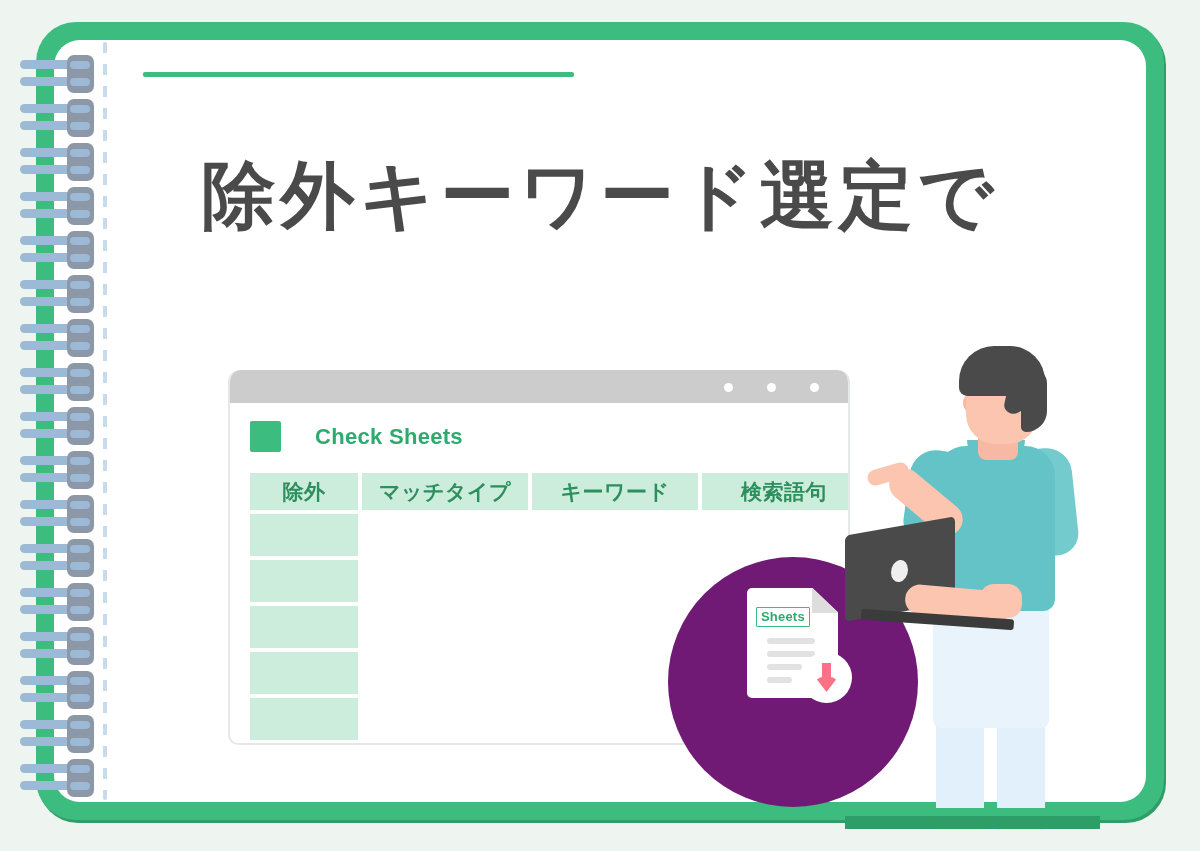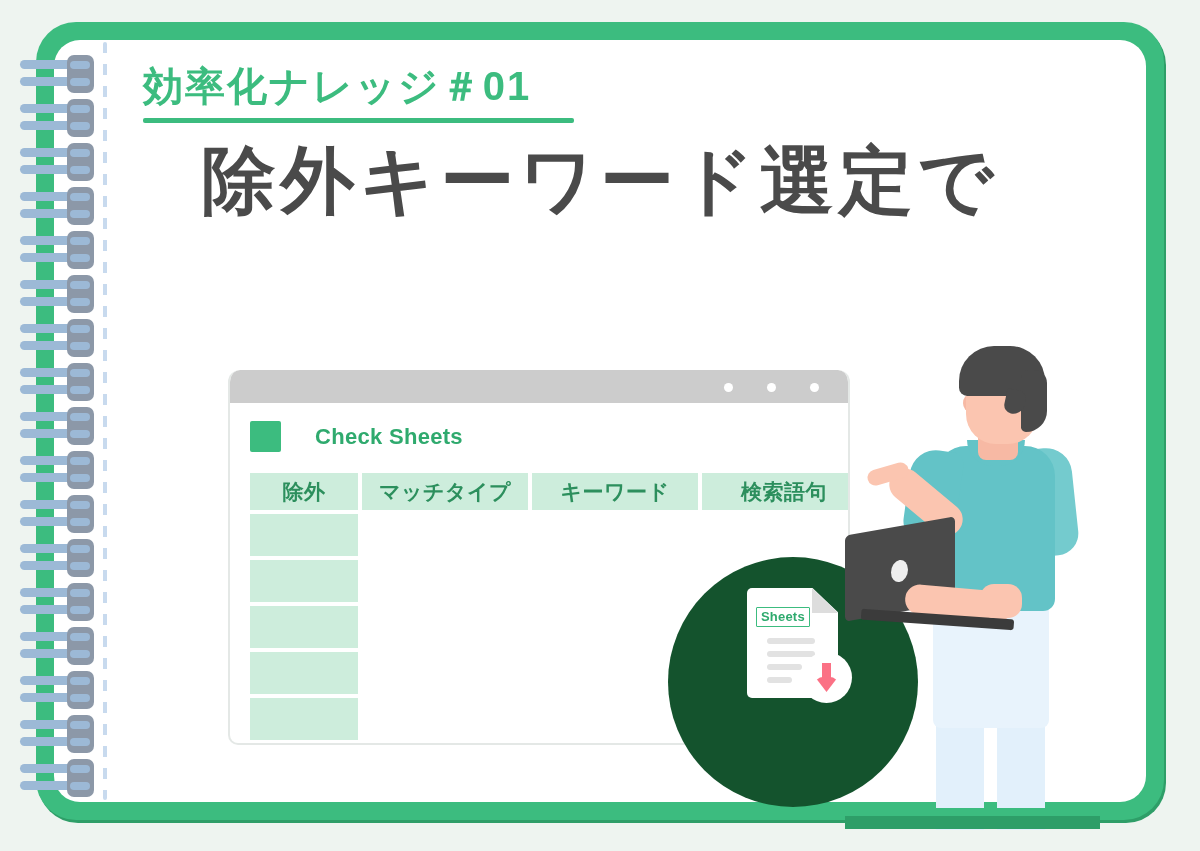--- a/index.html
+++ b/index.html
@@ -104,21 +104,21 @@
     margin-top: 9px;
     width: 431px;
     height: 5px;
     background: #3cbc7f;
     border-radius: 2px;
   }
 
   
   .headline {
     position: absolute;
-    left: 0; top: 135px;
+    left: 0; top: 150px;
     width: 1200px;
     text-align: center;
   }
   .headline-line {
     font-size: 74px;
     font-weight: bold;
     color: #4a4a4a;
     letter-spacing: 5px;
     line-height: 1.25;
     white-space: nowrap;
@@ -203,21 +203,21 @@
   col.c-kw    { width: 166px; }
   col.c-match { width: 166px; }
   col.c-query { width: 164px; }
 
   
   .badge {
     position: absolute;
     left: 668px; top: 557px;
     width: 250px; height: 250px;
     border-radius: 50%;
-    background: #14532d;
+    background: #701a75;
   }
   .badge-doc {
     position: absolute;
     left: 79px; top: 31px;
     width: 91px; height: 110px;
   }
   .doc-paper {
     position: absolute;
     inset: 0;
     background: #ffffff;
@@ -467,21 +467,20 @@
         <span class="wire top"></span>
         <span class="wire bot"></span>
         <span class="cap">
           <span class="slot s1"></span>
           <span class="slot s2"></span>
         </span>
       </div>
     </div>
 
   <div class="eyebrow">
-    <div class="eyebrow-text">効率化ナレッジ＃01</div>
     <div class="eyebrow-rule"></div>
   </div>
 
   <div class="headline">
     <div class="headline-line">除外キーワード選定で</div>
   </div>
 
   <div class="win">
     <div class="win-bar">
       <span class="win-dot d1"></span>

